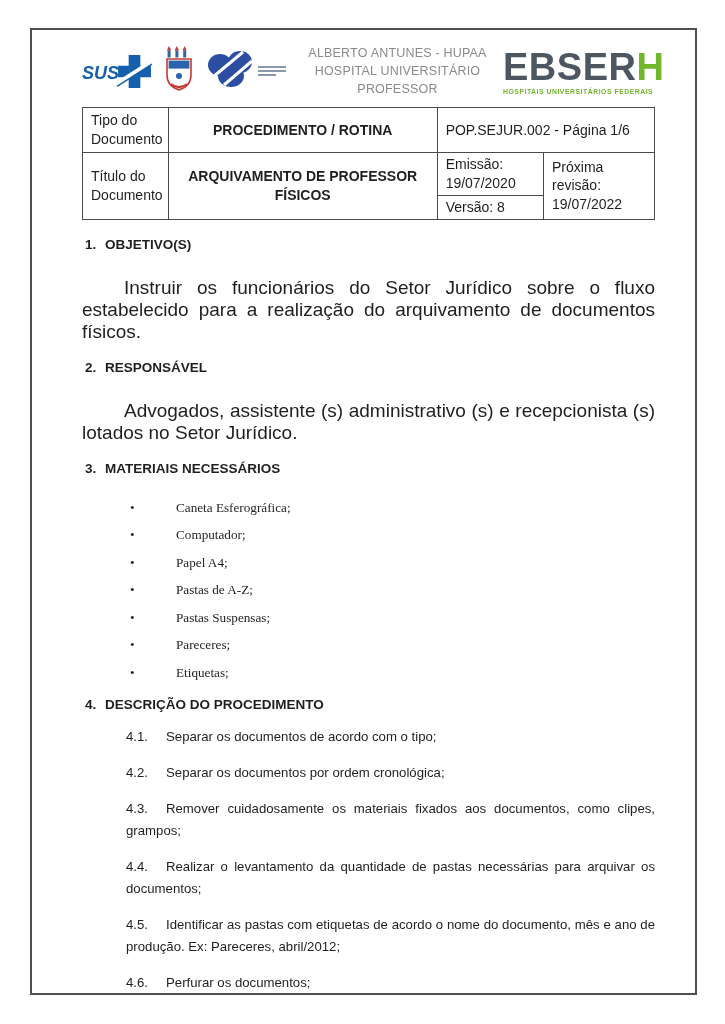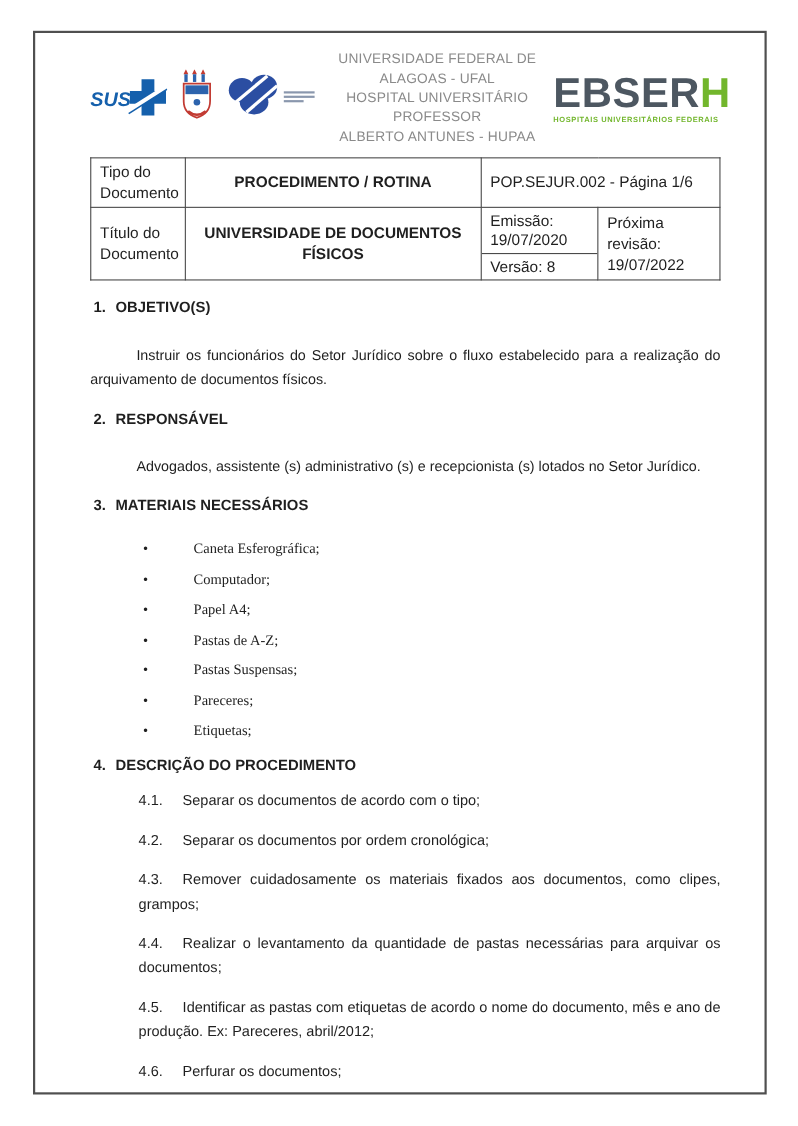--- a/index.html
+++ b/index.html
@@ -27,21 +27,21 @@
   .info-table { width:100%; border-collapse:collapse; margin-top:9px; font-size:14px; table-layout:fixed; }
   .info-table td { border:1.6px solid #4a4a4a; padding:3px 8px; vertical-align:middle; line-height:1.35; }
   .cell-bold-center { text-align:center; font-weight:bold;margin-left:48px; }
   .split-cell { padding:0 !important; }
   .split-top { border-bottom:1.6px solid #4a4a4a; padding:2px 8px; }
   .split-bottom { padding:2px 8px; }
 
   
   .section-h { font-weight:bold; font-size:13.5px; margin:17px 0 0 3px; }
   .sec-num { display:inline-block; width:20px; }
-  .para { text-align:justify; text-indent:42px; line-height:22px; font-size:13px; margin:25px 0 0 0; }
+  .para { text-align:justify; text-indent:42px; line-height:22px; font-size:19px; margin:25px 0 0 0; }
   .bullets { list-style:none; margin:24px 0 0 0; padding:0 0 0 48px; }
   .bullets li { margin-bottom:12.5px; font-size:13.2px; line-height:15px;font-family:Liberation Serif, serif; }
   .bullet-dot { display:inline-block; width:46px; }
   .steps { margin-top:12px; }
   .step { text-align:justify; line-height:22px; font-size:13.2px; margin:14px 0 0 44px; }
   .step-num { display:inline-block; width:40px; }
 </style>
 </head>
 <body>
 
@@ -93,23 +93,22 @@
             <g fill="#8a97ad">
               <rect x="52" y="17" width="28" height="2"></rect>
               <rect x="52" y="21" width="28" height="2"></rect>
               <rect x="52" y="25" width="18" height="2"></rect>
             </g>
           </svg>
         </div>
       </div>
 
       <div class="inst">
-        <div>UNIVERSIDADE FEDERAL DE ALAGOAS - UFAL</div>
+        <div>ALBERTO ANTUNES - HUPAA</div>
         <div>HOSPITAL UNIVERSITÁRIO PROFESSOR</div>
-        <div>ALBERTO ANTUNES - HUPAA</div>
       </div>
 
       <div class="ebserh">
         <div class="eb-word"><span>EBSER</span><span class="eb-h">H</span></div>
         <div class="eb-tag">HOSPITAIS UNIVERSITÁRIOS FEDERAIS</div>
       </div>
     </div>
 
     <table class="info-table">
       <colgroup>
@@ -119,21 +118,21 @@
           <col style="width:19.4%">
       </colgroup>
       <tbody>
           <tr>
         <td>Tipo do Documento</td>
         <td class="cell-bold-center">PROCEDIMENTO / ROTINA</td>
         <td colspan="2">POP.SEJUR.002 - Página 1/6</td>
       </tr>
       <tr>
         <td>Título do Documento</td>
-        <td class="cell-bold-center">UNIVERSIDADE DE DOCUMENTOS FÍSICOS</td>
+        <td class="cell-bold-center">ARQUIVAMENTO DE PROFESSOR FÍSICOS</td>
         <td class="split-cell">
           <div class="split-top">Emissão: 19/07/2020</div>
           <div class="split-bottom">Versão: 8</div>
         </td>
         <td>
           <div>Próxima revisão:</div>
           <div>19/07/2022</div>
         </td>
       </tr>
     </tbody>

